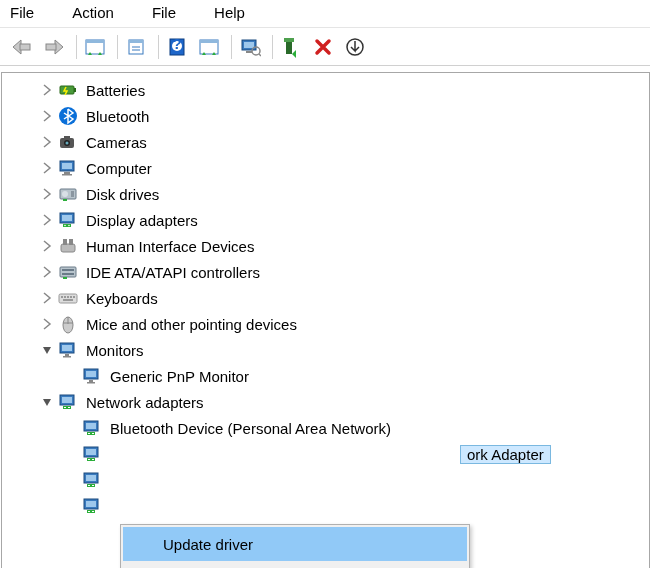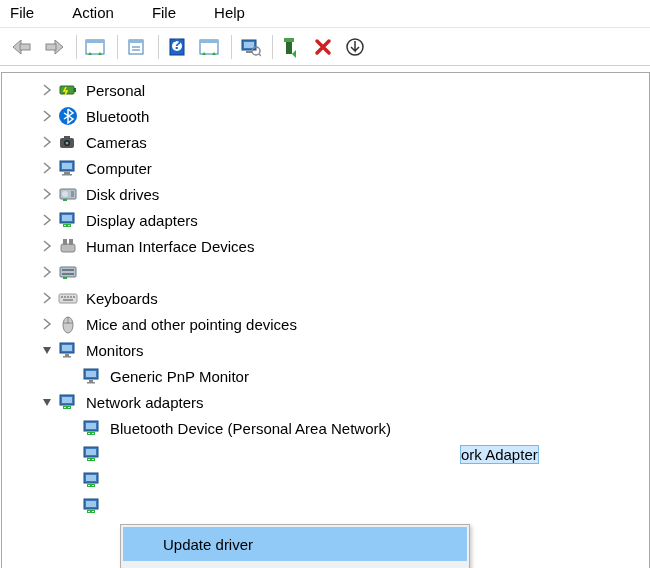--- a/index.html
+++ b/index.html
@@ -12,21 +12,21 @@
 .tb-btn { width: 28px; height: 26px; display: flex; align-items: center; justify-content: center; margin-right: 4px; }
 .tb-sep { width: 1px; height: 24px; background: #d0d0d0; margin: 0 4px; }
 
 .tree-area { position: relative; border: 1px solid #a7a7a7; margin: 6px 0 0 1px; height: 520px; overflow: hidden; background: #fff; padding-top:4px; }
 
 .tree-row { display: flex; align-items: center; height: 26px; white-space: nowrap; }
 .expander { width: 14px; height: 14px; display: flex; align-items: center; justify-content: center; color: #666; font-size: 11px; margin-right: 4px; user-select:none;}
 .expander.blank { visibility: hidden; }
 .node-icon { width: 20px; height: 20px; display:flex; align-items:center; justify-content:center; margin-right: 6px; flex-shrink:0; }
 .label { cursor:default; padding:1px 2px; }
-.label.selected { background: #cde8ff; border:1px solid #7ab8e0; padding:0 0;}
+.label.selected { background: #cde8ff; border:1px solid #7ab8e0; padding:0 6px;}
 
 .indent-0 { padding-left: 38px; }
 .indent-1 { padding-left: 62px; }
 
 .ctx-menu { position:absolute; left: 118px; top: 451px; width: 350px; background:#f0f0f0; border:1px solid #b0b0b0; box-shadow: 2px 2px 4px rgba(0,0,0,.2); padding:2px; z-index:10; }
 .ctx-item { height:34px; display:flex; align-items:center; padding-left: 40px; cursor:default; }
 .ctx-item.sel { background:#91c9f7; }
 
 svg { display:block; }
 </style>
@@ -124,21 +124,21 @@
       <span class="expander">
         <svg width="12" height="14">
           <use href="#ic-arrow-closed"></use>
         </svg>
       </span>
       <span class="node-icon">
         <svg width="20" height="20" viewBox="0 0 20 20">
           <use href="#ic-battery"></use>
         </svg>
       </span>
-      <span class="label">Personal</span>
+      <span class="label">Batteries</span>
     </div>
     <div class="tree-row indent-0">
       <span class="expander">
         <svg width="12" height="14">
           <use href="#ic-arrow-closed"></use>
         </svg>
       </span>
       <span class="node-icon">
         <svg width="20" height="20" viewBox="0 0 20 20">
           <use href="#ic-bluetooth"></use>
@@ -215,20 +215,21 @@
       <span class="expander">
         <svg width="12" height="14">
           <use href="#ic-arrow-closed"></use>
         </svg>
       </span>
       <span class="node-icon">
         <svg width="20" height="20" viewBox="0 0 20 20">
           <use href="#ic-ide"></use>
         </svg>
       </span>
+      <span class="label">IDE ATA/ATAPI controllers</span>
     </div>
     <div class="tree-row indent-0">
       <span class="expander">
         <svg width="12" height="14">
           <use href="#ic-arrow-closed"></use>
         </svg>
       </span>
       <span class="node-icon">
         <svg width="20" height="20" viewBox="0 0 20 20">
           <use href="#ic-keyboard"></use>

